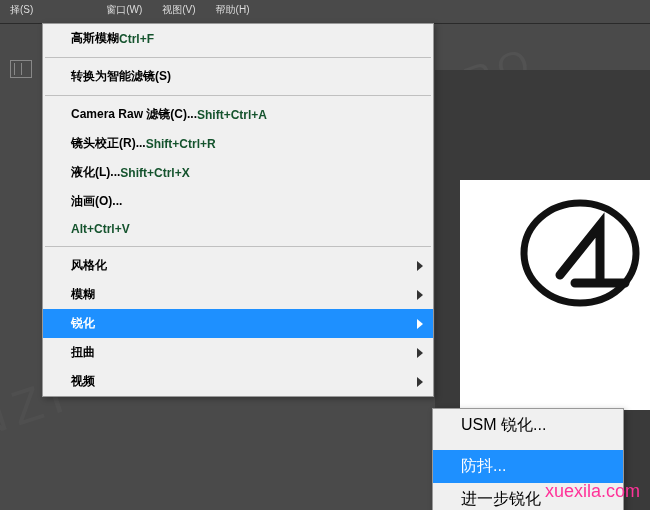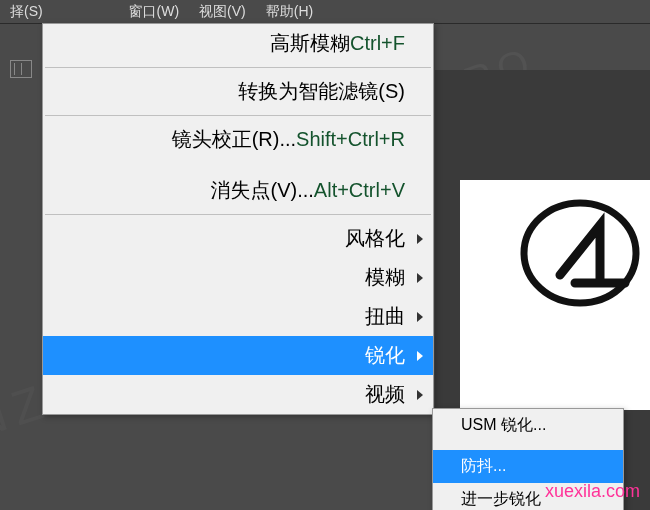--- a/index.html
+++ b/index.html
@@ -1,29 +1,29 @@
 <!DOCTYPE html>
 <html><head>
   <meta charset="utf-8">
   <style>
     * { margin: 0; padding: 0; box-sizing: border-box; font-family: "Microsoft YaHei", "SimSun", sans-serif; }
     body { width: 650px; height: 510px; background: #fff; position: relative; overflow: hidden; }
     
     .app-bg { position: absolute; top: 0; left: 0; width: 650px; height: 510px; background: #4a4a4a; }
     
     .menubar { position: absolute; top: 0; left: 0; width: 650px; height: 24px; background: #4a4a4a; border-bottom: 1px solid #2a2a2a; display: flex; padding-left: 0; }
-    .menubar-item { color: #ddd; font-size: 14px; padding: 3px 10px; cursor: default; }
+    .menubar-item { color: #ddd; font-size: 10px; padding: 3px 10px; cursor: default; }
     .menubar-item.active { background: #2a2a2a; margin-top: 48px; }
     
     .toolbar-area { position: absolute; top: 24px; left: 0; height: 45px; width: 42px; background: #4a4a4a; }
     .tool-icon { position: absolute; top: 36px; left: 10px; width: 22px; height: 18px; border: 1px solid #888; }
     .tool-icon::before { content: ""; position: absolute; left: 3px; top: 2px; width: 6px; height: 12px; border-left: 1px solid #888; border-right: 1px solid #888; }
     
     .dropdown { position: absolute; top: 23px; left: 42px; width: 392px; background: #f0f0f0; border: 1px solid #999; box-shadow: 2px 2px 6px rgba(0,0,0,0.3); }
-    .dropdown-item { display: flex; justify-content: flex-end; align-items: center; padding: 6px 28px 6px 28px; font-size: 20px; color: #000; cursor: default; position: relative; }
+    .dropdown-item { display: flex; justify-content: flex-start; align-items: center; padding: 6px 28px 6px 28px; font-size: 12px; color: #000; cursor: default; position: relative; font-weight: bold; }
     .dropdown-item .label { }
     .dropdown-item .shortcut { color: #14532d; }
     .dropdown-item.highlighted { background: #1e90ff; color: #fff; }
     .dropdown-sep { height: 1px; background: #c0c0c0; margin: 4px 2px; }
     .submenu-arrow { position: absolute; right: 10px; width: 0; height: 0; border-left: 6px solid #333; border-top: 5px solid transparent; border-bottom: 5px solid transparent; }
     .dropdown-item.highlighted .submenu-arrow { border-left-color: #fff; }
     
     .submenu { position: absolute; top: 408px; left: 432px; width: 192px; background: #f0f0f0; border: 1px solid #999; box-shadow: 2px 2px 6px rgba(0,0,0,0.3); padding-bottom: 2px; }
     .submenu-item { padding: 6px 20px 6px 28px; font-size: 16px; color: #000; cursor: default; }
     .submenu-item.highlighted { background: #1e90ff; color: #fff; margin-top: 8px; }
@@ -73,46 +73,55 @@
     <span class="label">高斯模糊</span>
     <span class="shortcut">Ctrl+F</span>
   </div>
   <div class="dropdown-sep"></div>
   <div class="dropdown-item">
     <span class="label">转换为智能滤镜(S)</span>
   </div>
   <div class="dropdown-sep"></div>
 
   <div class="dropdown-item">
+    <span class="label">Camera Raw 滤镜(C)...</span>
+    <span class="shortcut">Shift+Ctrl+A</span>
+  </div>
+  <div class="dropdown-item">
     <span class="label">镜头校正(R)...</span>
     <span class="shortcut">Shift+Ctrl+R</span>
   </div>
   <div class="dropdown-item">
+    <span class="label">液化(L)...</span>
+    <span class="shortcut">Shift+Ctrl+X</span>
   </div>
   <div class="dropdown-item">
-    <span class="label">消失点(V)...</span>
+    <span class="label">油画(O)...</span>
+    <span class="shortcut"></span>
+  </div>
+  <div class="dropdown-item">
     <span class="shortcut">Alt+Ctrl+V</span>
   </div>
 
   <div class="dropdown-sep"></div>
 
   <div class="dropdown-item">
     <span class="label">风格化</span>
     <span class="submenu-arrow"></span>
   </div>
   <div class="dropdown-item">
     <span class="label">模糊</span>
     <span class="submenu-arrow"></span>
   </div>
+  <div class="dropdown-item highlighted">
+    <span class="label">锐化</span>
+    <span class="submenu-arrow"></span>
+  </div>
   <div class="dropdown-item">
     <span class="label">扭曲</span>
-    <span class="submenu-arrow"></span>
-  </div>
-  <div class="dropdown-item highlighted">
-    <span class="label">锐化</span>
     <span class="submenu-arrow"></span>
   </div>
   <div class="dropdown-item">
     <span class="label">视频</span>
     <span class="submenu-arrow"></span>
   </div>
 
 </div>
 
 <div class="submenu">

